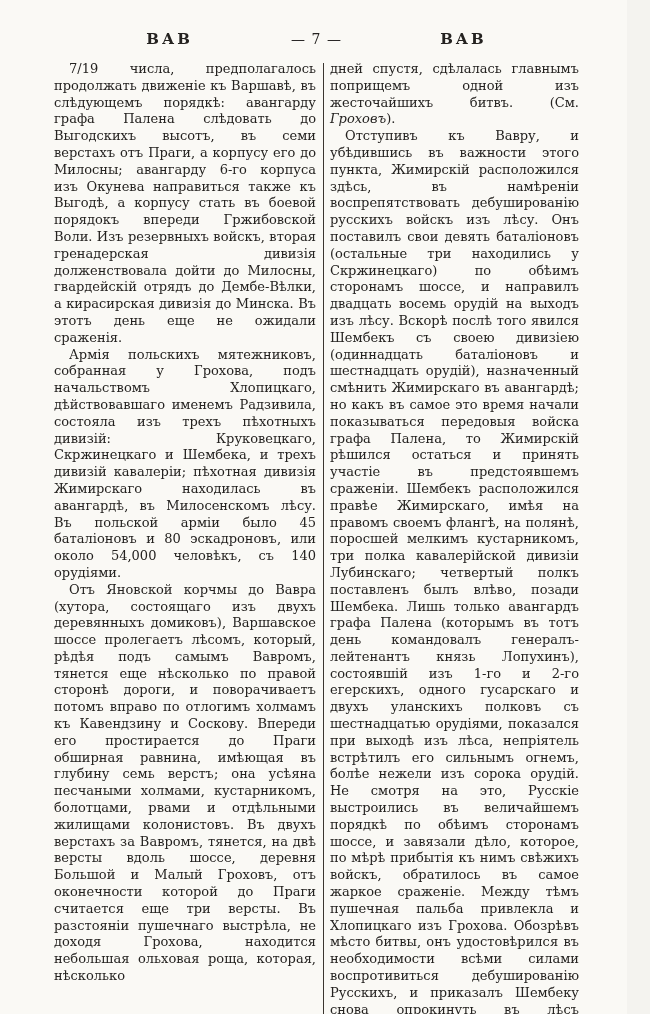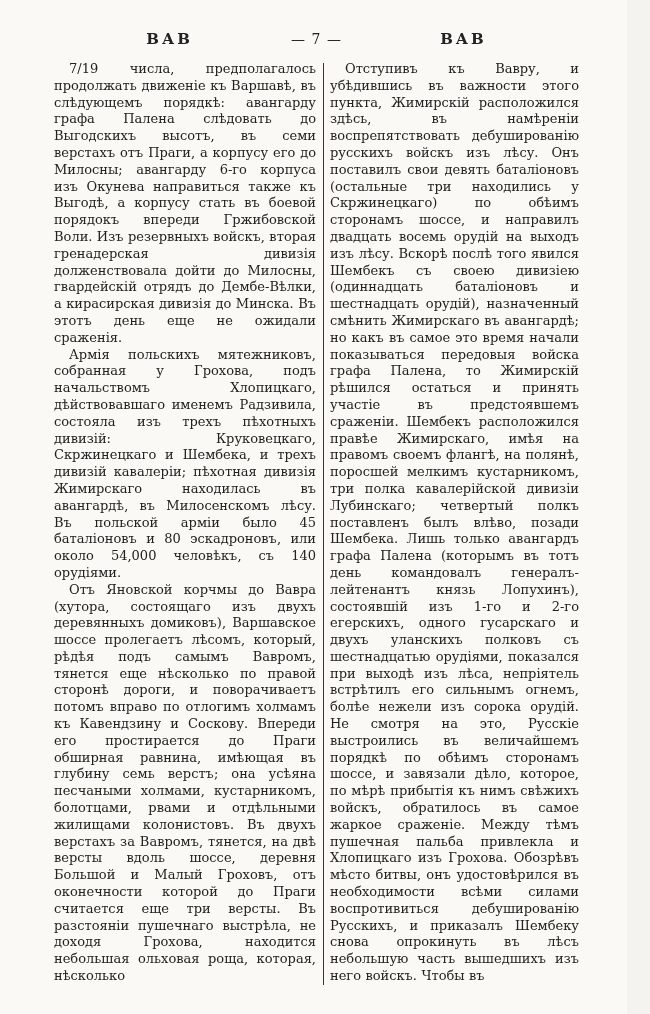--- a/index.html
+++ b/index.html
@@ -89,18 +89,19 @@
 
     <div class="column left">
       <p>7/19 числа, предполагалось продолжать движеніе къ Варшавѣ, въ слѣдующемъ порядкѣ: авангарду графа Палена слѣдовать до Выгодскихъ высотъ, въ семи верстахъ отъ Праги, а корпусу его до Милосны; авангарду 6-го корпуса изъ Окунева направиться также къ Выгодѣ, а корпусу стать въ боевой порядокъ впереди Гржибовской Воли. Изъ резервныхъ войскъ, вторая гренадерская дивизія долженствовала дойти до Милосны, гвардейскій отрядъ до Дембе-Вѣлки, а кирасирская дивизія до Минска. Въ этотъ день еще не ожидали сраженія.</p>
       <p>Армія польскихъ мятежниковъ, собранная у Грохова, подъ начальствомъ Хлопицкаго, дѣйствовавшаго именемъ Радзивила, состояла изъ трехъ пѣхотныхъ дивизій: Круковецкаго, Скржинецкаго и Шембека, и трехъ дивизій кавалеріи; пѣхотная дивизія Жимирскаго находилась въ авангардѣ, въ Милосенскомъ лѣсу. Въ польской арміи было 45 баталіоновъ и 80 эскадроновъ, или около 54,000 человѣкъ, съ 140 орудіями.</p>
       <p>Отъ Яновской корчмы до Вавра (хутора, состоящаго изъ двухъ деревянныхъ домиковъ), Варшавское шоссе пролегаетъ лѣсомъ, который, рѣдѣя подъ самымъ Вавромъ, тянется еще нѣсколько по правой сторонѣ дороги, и поворачиваетъ потомъ вправо по отлогимъ холмамъ къ Кавендзину и Соскову. Впереди его простирается до Праги обширная равнина, имѣющая въ глубину семь верстъ; она усѣяна песчаными холмами, кустарникомъ, болотцами, рвами и отдѣльными жилищами колонистовъ. Въ двухъ верстахъ за Вавромъ, тянется, на двѣ версты вдоль шоссе, деревня Большой и Малый Гроховъ, отъ оконечности которой до Праги считается еще три версты. Въ разстояніи пушечнаго выстрѣла, не доходя Грохова, находится небольшая ольховая роща, которая, нѣсколько</p>
     </div>
 
     <div class="column-divider"></div>
 
     <div class="column right">
+      <p class="no-indent"><span>дней спустя, сдѣлалась главнымъ поприщемъ одной изъ жесточайшихъ битвъ. (См. </span><span class="italic">Гроховъ</span><span>).</span></p>
       <p>Отступивъ къ Вавру, и убѣдившись въ важности этого пункта, Жимирскій расположился здѣсь, въ намѣреніи воспрепятствовать дебушированію русскихъ войскъ изъ лѣсу. Онъ поставилъ свои девять баталіоновъ (остальные три находились у Скржинецкаго) по обѣимъ сторонамъ шоссе, и направилъ двадцать восемь орудій на выходъ изъ лѣсу. Вскорѣ послѣ того явился Шембекъ съ своею дивизіею (одиннадцать баталіоновъ и шестнадцать орудій), назначенный смѣнить Жимирскаго въ авангардѣ; но какъ въ самое это время начали показываться передовыя войска графа Палена, то Жимирскій рѣшился остаться и принять участіе въ предстоявшемъ сраженіи. Шембекъ расположился правѣе Жимирскаго, имѣя на правомъ своемъ флангѣ, на полянѣ, поросшей мелкимъ кустарникомъ, три полка кавалерійской дивизіи Лубинскаго; четвертый полкъ поставленъ былъ влѣво, позади Шембека. Лишь только авангардъ графа Палена (которымъ въ тотъ день командовалъ генералъ-лейтенантъ князь Лопухинъ), состоявшій изъ 1-го и 2-го егерскихъ, одного гусарскаго и двухъ уланскихъ полковъ съ шестнадцатью орудіями, показался при выходѣ изъ лѣса, непріятель встрѣтилъ его сильнымъ огнемъ, болѣе нежели изъ сорока орудій. Не смотря на это, Русскіе выстроились въ величайшемъ порядкѣ по обѣимъ сторонамъ шоссе, и завязали дѣло, которое, по мѣрѣ прибытія къ нимъ свѣжихъ войскъ, обратилось въ самое жаркое сраженіе. Между тѣмъ пушечная пальба привлекла и Хлопицкаго изъ Грохова. Обозрѣвъ мѣсто битвы, онъ удостовѣрился въ необходимости всѣми силами воспротивиться дебушированію Русскихъ, и приказалъ Шембеку снова опрокинуть въ лѣсъ небольшую часть вышедшихъ изъ него войскъ. Чтобы въ</p>
     </div>
 
   </div>
 
 </div>
 
 </body></html>

